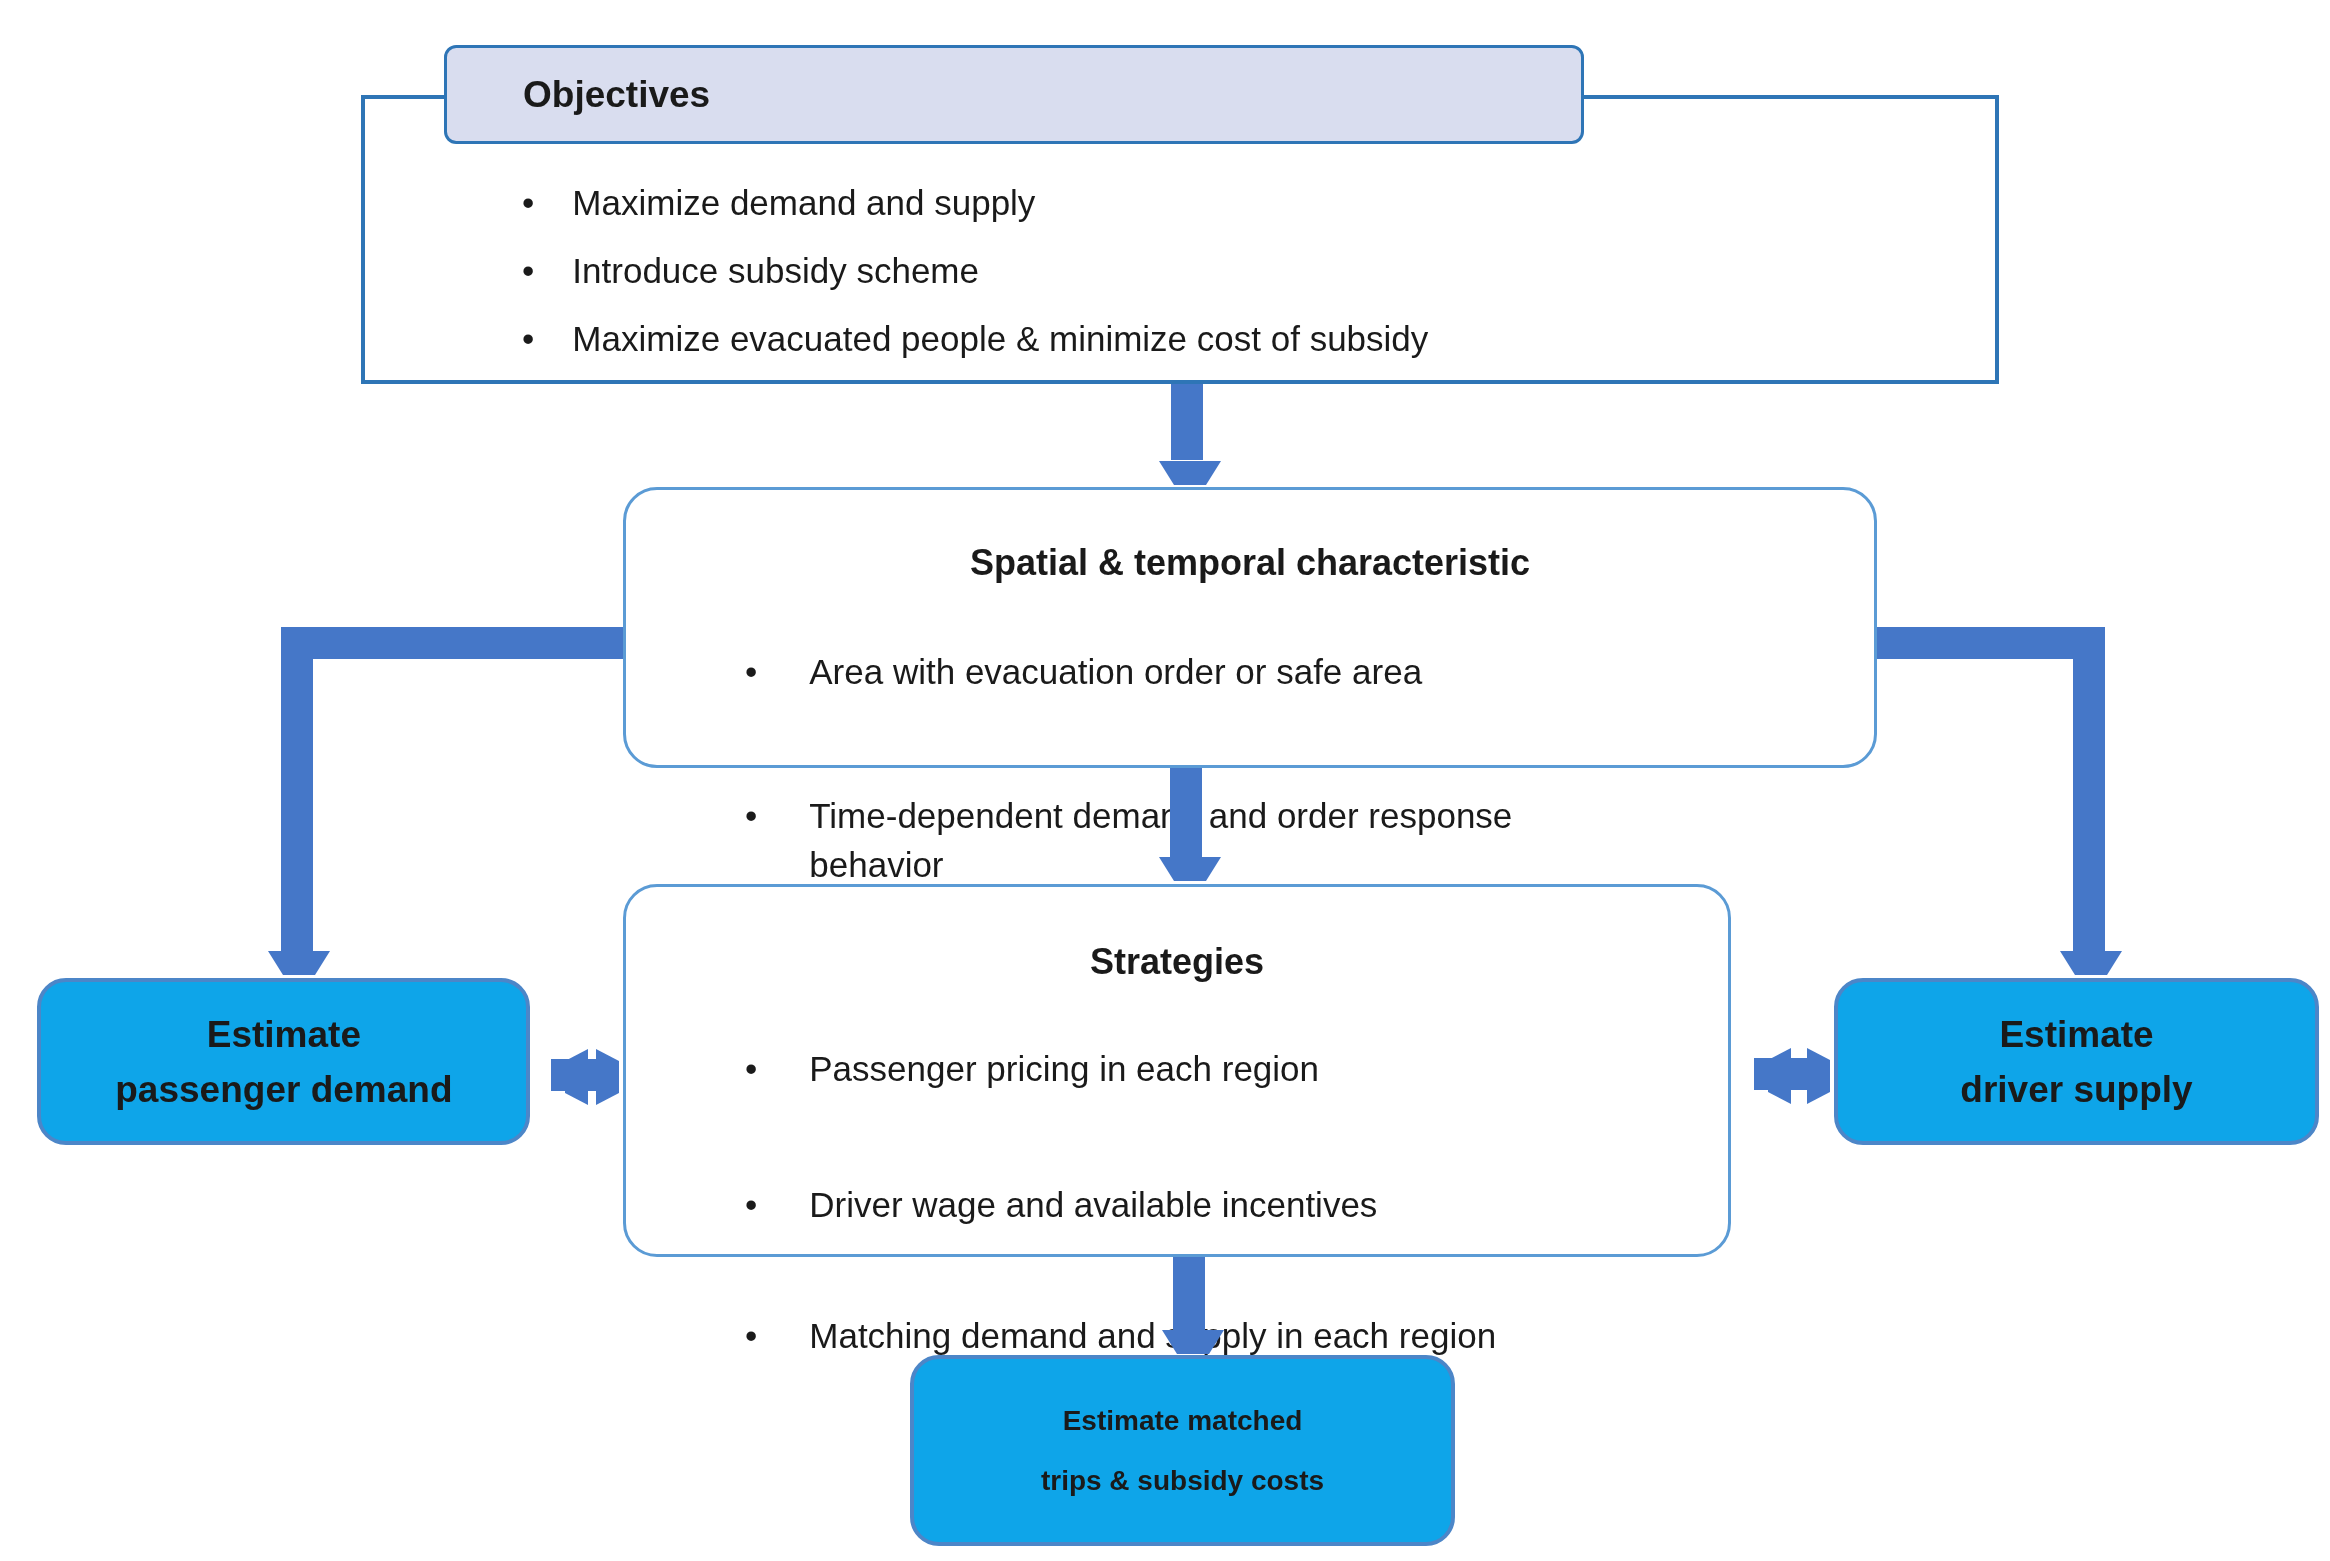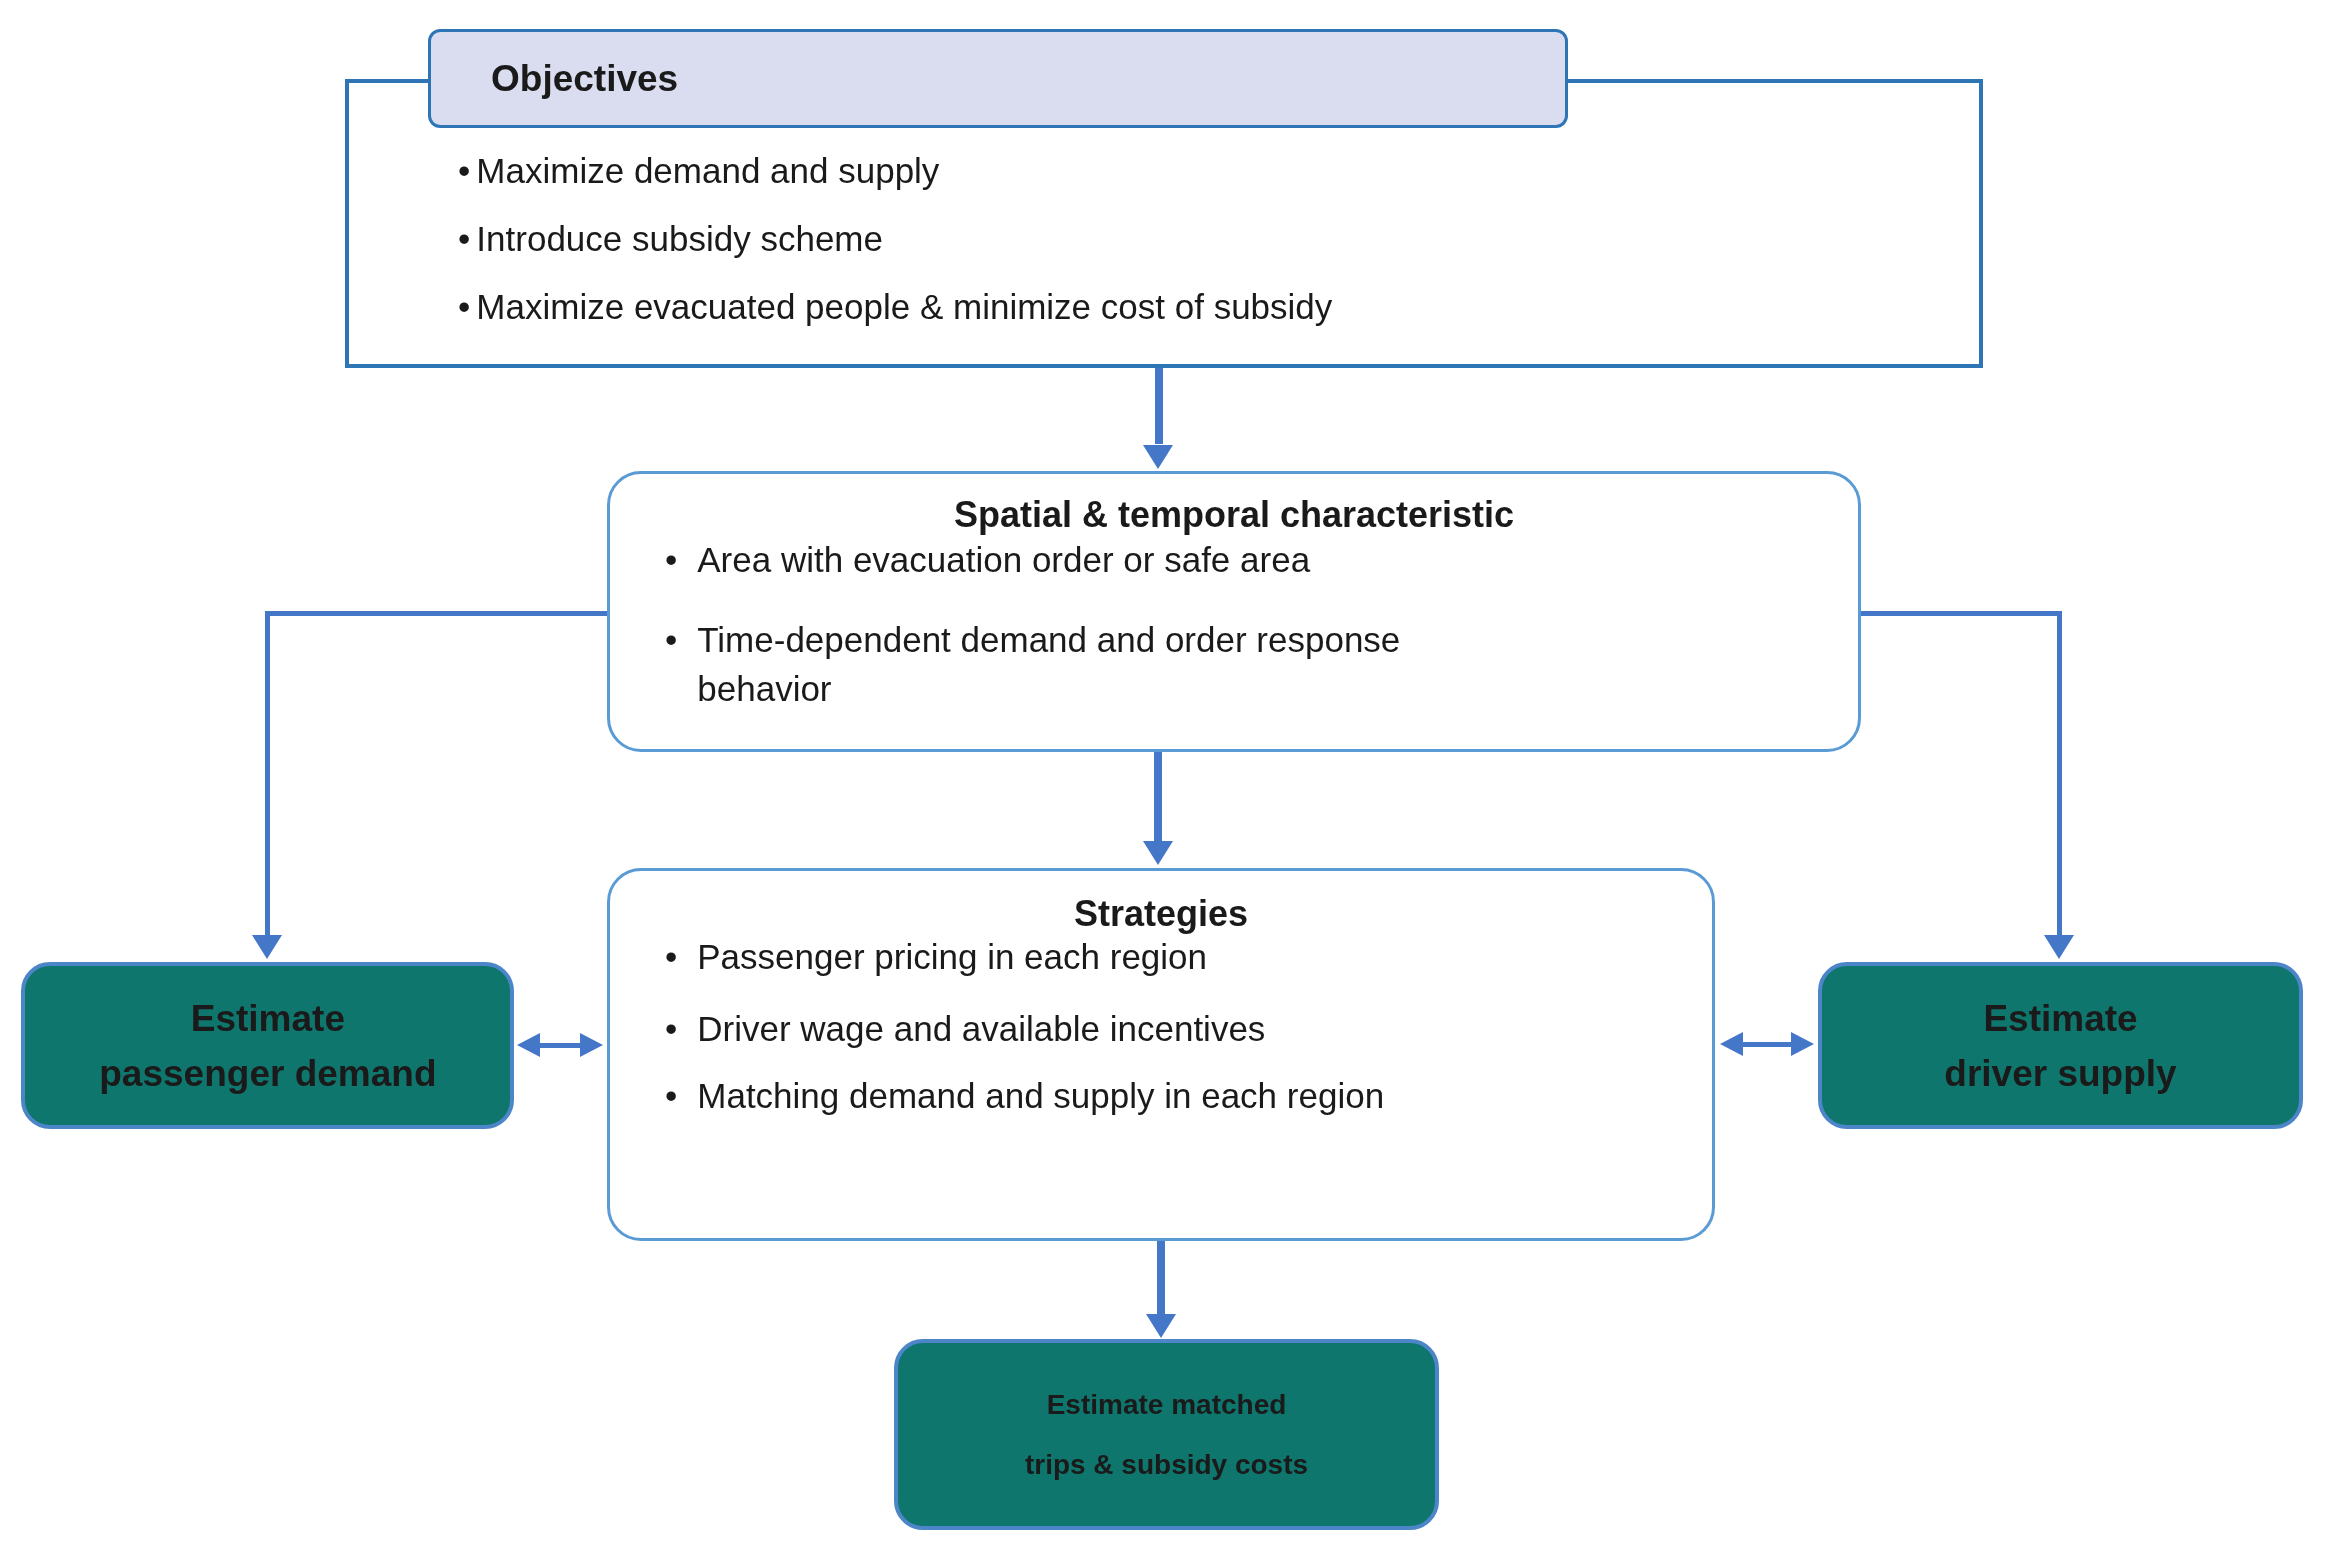--- a/index.html
+++ b/index.html
@@ -3,21 +3,21 @@
 <meta charset="utf-8">
 <style>
   :root{
     --dark_blue:#2E75B6;
     --box_border_blue:#5B9BD5;
     --small_box_border_blue:#4C86C8;
     --connector_blue:#4577C8;
     --header_fill:#D9DDEF;
     --text_color:#1A1A1A;
   }
-  *{box-sizing:border-box;margin:0;padding:0;}
+  *{box-sizing:border-box;margin:0;padding:16px;}
   html,body{background:#ffffff;}
   body{
     width:2330px;height:1562px;position:relative;overflow:hidden;
     font-family:"Liberation Sans",sans-serif;color:var(--text_color);
   }
   .abs{position:absolute;}
   
   .outer-rect{
     left:345px;top:79px;width:1638px;height:289px;
     border:4.6px solid var(--dark_blue);background:#fff;z-index:1;
@@ -51,21 +51,21 @@
   .spatial-box .inner-bullet-row:nth-of-type(2){margin-top:31px;}
   .spatial-box .inner-bullet-row:nth-of-type(3){margin-top:20px;}
   .strategies-box .inner-bullet-row{line-height:46px;}
   .strategies-box .inner-bullet-row:nth-of-type(2){margin-top:26px;}
   .strategies-box .inner-bullet-row:nth-of-type(3){margin-top:21.4px;}
   .strategies-box .inner-bullet-row:nth-of-type(4){margin-top:21.4px;}
   .bullet-marker{flex:0 0 auto;}
   .prewrap{white-space:pre-line;}
   .small-box{
     border:4.6px solid var(--small_box_border_blue);border-radius:29px;
-    background:#0f766e;display:flex;align-items:center;justify-content:center;
+    background:#0ea5e9;display:flex;align-items:center;justify-content:center;
     text-align:center;font-weight:bold;z-index:2;
   }
   .passenger-box{left:21.4px;top:962px;width:493px;height:167px;font-size:37px;line-height:55px;}
   .driver-box{left:1818px;top:962px;width:485px;height:167px;font-size:37px;line-height:55px;}
   .matched-box{left:894px;top:1339px;width:545px;height:191px;font-size:28px;line-height:60px;}
   
   .hline{background:var(--connector_blue);height:4.6px;z-index:0;}
   .vline{background:var(--connector_blue);width:4.6px;z-index:0;}
   .shaft{background:var(--connector_blue);width:7.6px;z-index:3;}
   .head-down{

